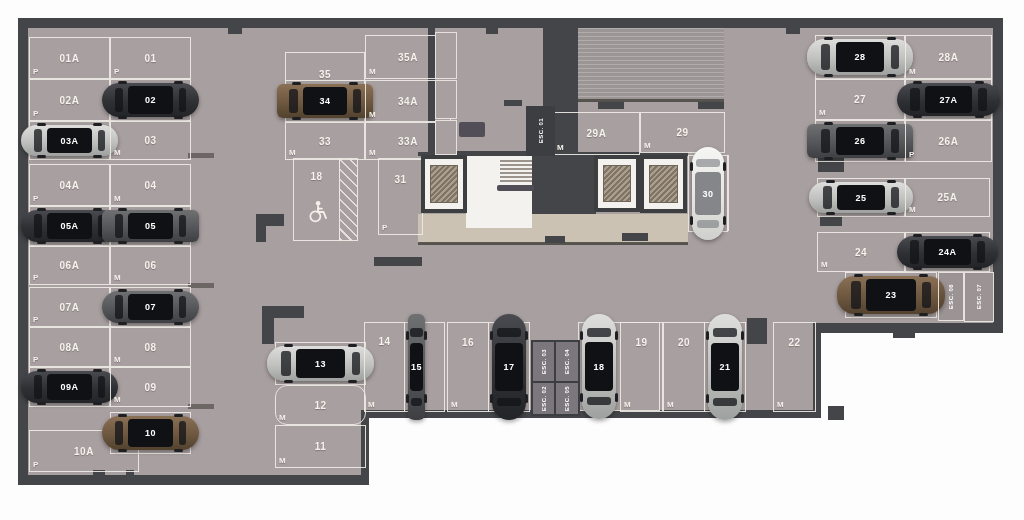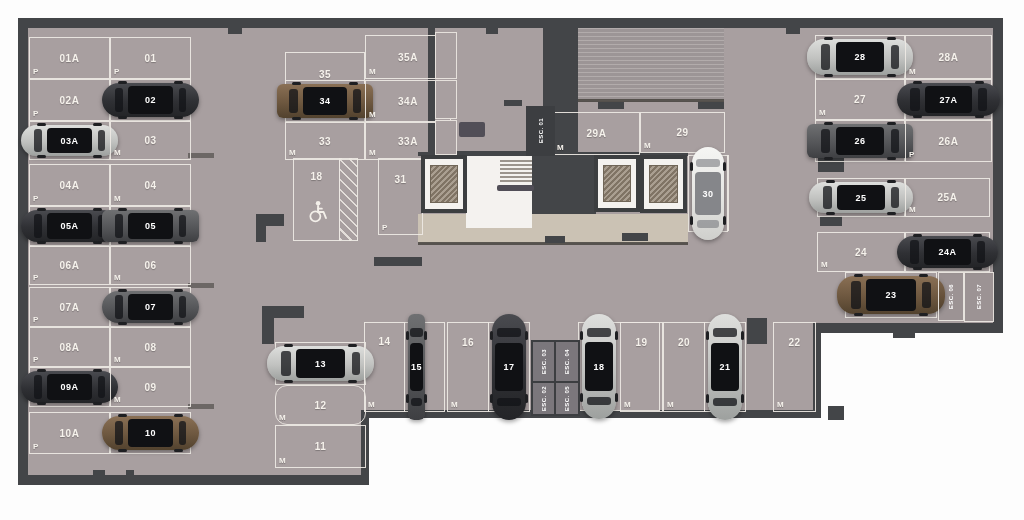--- a/index.html
+++ b/index.html
@@ -254,21 +254,21 @@
         <div class="cabin">
           <div class="badge">09A</div>
         </div>
       </div>
       <div class="sz">P</div>
     </div>
     <div class="spot h" style="left: 110px; top: 367px; width: 79px; height: 38px;">
       <div class="num">09</div>
       <div class="sz">M</div>
     </div>
-    <div class="spot h" style="left: 29px; top: 412px; width: 79px; height: 40px;">
+    <div class="spot h" style="left: 29px; top: 430px; width: 79px; height: 40px; padding-left: 29px;">
       <div class="num">10A</div>
       <div class="sz">P</div>
     </div>
     <div class="spot h" style="left: 110px; top: 412px; width: 79px; height: 40px;">
       <div class="car h c-brown t-sedan" style="left: -9px; top: 3px; width: 97px; height: 34px;">
         <div class="glass f"></div>
         <div class="glass r"></div>
         <div class="wh w1"></div>
         <div class="wh w2"></div>
         <div class="wh w3"></div>

